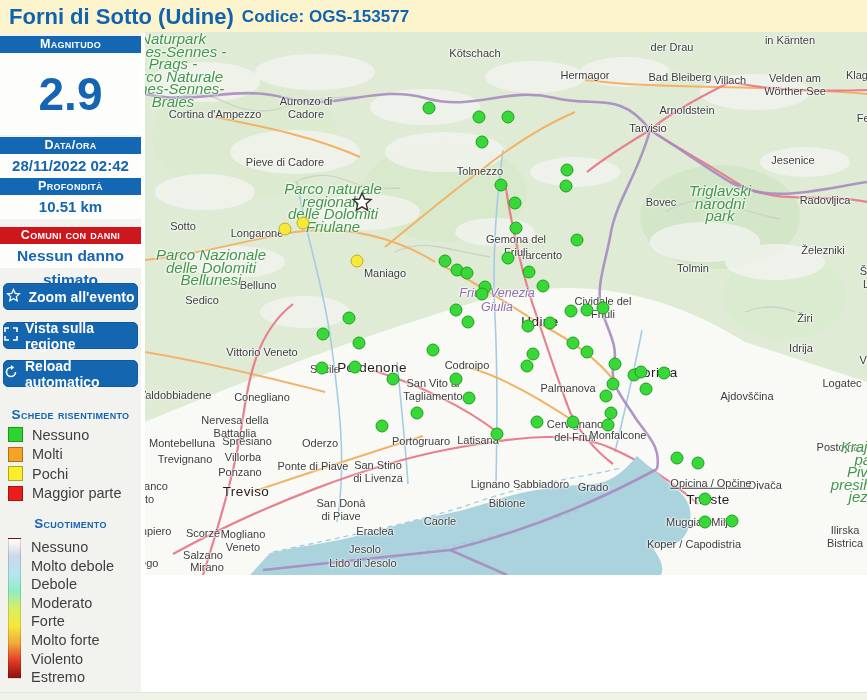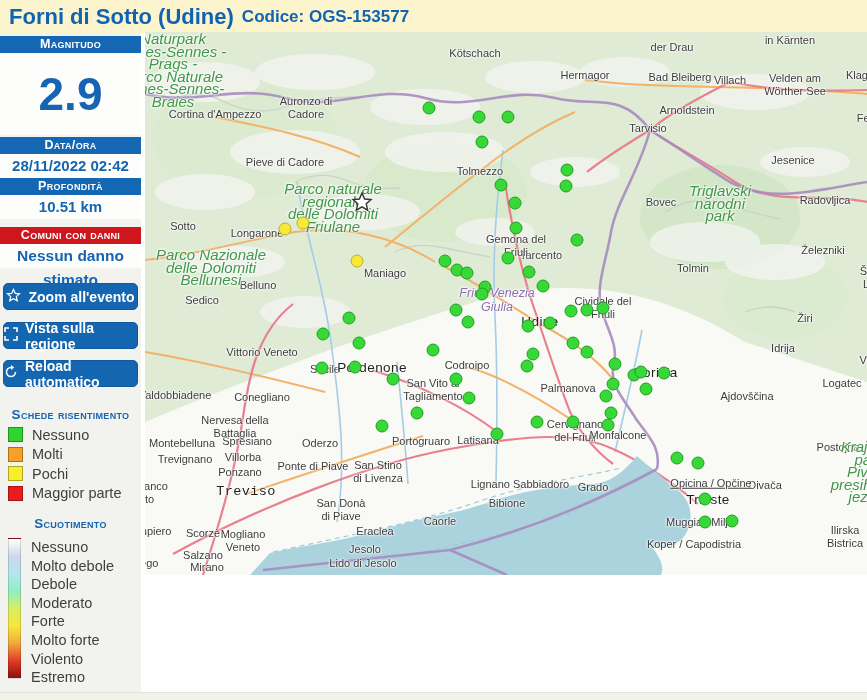--- a/index.html
+++ b/index.html
@@ -236,21 +236,21 @@
         <div class="mlabel" style="left: 140px; top: 130px;">Pieve di Cadore</div>
         <div class="mlabel" style="left: 335px; top: 139px;">Tolmezzo</div>
         <div class="mlabel" style="left: 38px; top: 194px;">Sotto</div>
         <div class="mlabel" style="left: 112px; top: 201px;">Longarone</div>
         <div class="mlabel" style="left: 496px; top: 170px; padding-left: 40px;">Bovec</div>
         <div class="mlabel" style="left: 680px; top: 168px;">Radovljica</div>
         <div class="mlabel" style="left: 678px; top: 218px;">Železniki</div>
         <div class="mlabel" style="left: 730px; top: 245px;">Škofja Loka</div>
         <div class="mlabel" style="left: 548px; top: 236px;">Tolmin</div>
         <div class="mlabel" style="left: 660px; top: 286px;">Žiri</div>
-        <div class="mlabel" style="left: 638px; top: 316px;">Idrija</div>
+        <div class="mlabel" style="left: 656px; top: 316px;">Idrija</div>
         <div class="mlabel" style="left: 602px; top: 364px;">Ajdovščina</div>
         <div class="mlabel" style="left: 697px; top: 351px;">Logatec</div>
         <div class="mlabel" style="left: 733px; top: 328px;">Vrhnika</div>
         <div class="mlabel" style="left: 693px; top: 415px;">Postojna</div>
         <div class="mlabel" style="left: 700px; top: 504px;">Ilirska Bistrica</div>
         <div class="mlabel" style="left: 620px; top: 453px;">Divača</div>
         <div class="mlabel" style="left: 566px; top: 451px; text-decoration: underline;">Opicina / Opčine</div>
         <div class="mlabel" style="left: 555px; top: 490px;">Muggia / Milje</div>
         <div class="mlabel" style="left: 549px; top: 512px;">Koper / Capodistria</div>
         <div class="mlabel" style="left: 448px; top: 455px;">Grado</div>
@@ -296,21 +296,21 @@
         <div class="mlabel" style="left: 333px; top: 408px;">Latisana</div>
         <div class="mlabel" style="left: 396px; top: 223px;">Tarcento</div>
         <div class="mlabel" style="left: 371px; top: 213px;">Gemona del
 Friuli</div>
         <div class="mlabel" style="left: 458px; top: 275px;">Cividale del
 Friuli</div>
         <div class="mlabel" style="left: 423px; top: 356px;">Palmanova</div>
         <div class="mlabel" style="left: 430px; top: 398px;">Cervignano
 del Friuli</div>
         <div class="mlabel" style="left: 473px; top: 403px;">Monfalcone</div>
-        <div class="mlabel bold" style="left: 101px; top: 460px; font-family: Liberation Mono, monospace;">Treviso</div>
+        <div class="mlabel bold" style="left: 101px; top: 460px;">Treviso</div>
         <div class="mlabel bold" style="left: 100px; top: 560px; margin-left: 8px;">Mestre</div>
         <div class="mlabel bold" style="left: 227px; top: 336px;">Pordenone</div>
         <div class="mlabel bold" style="left: 395px; top: 290px;">Udine</div>
         <div class="mlabel bold" style="left: 510px; top: 341px;">Gorizia</div>
         <div class="mlabel bold" style="left: 563px; top: 468px;">Trieste</div>
         <div class="mlabel park" style="left: 28px; top: 38px;">Naturpark
 Fanes-Sennes -
 Prags -
 Parco Naturale
 Fanes-Sennes-

